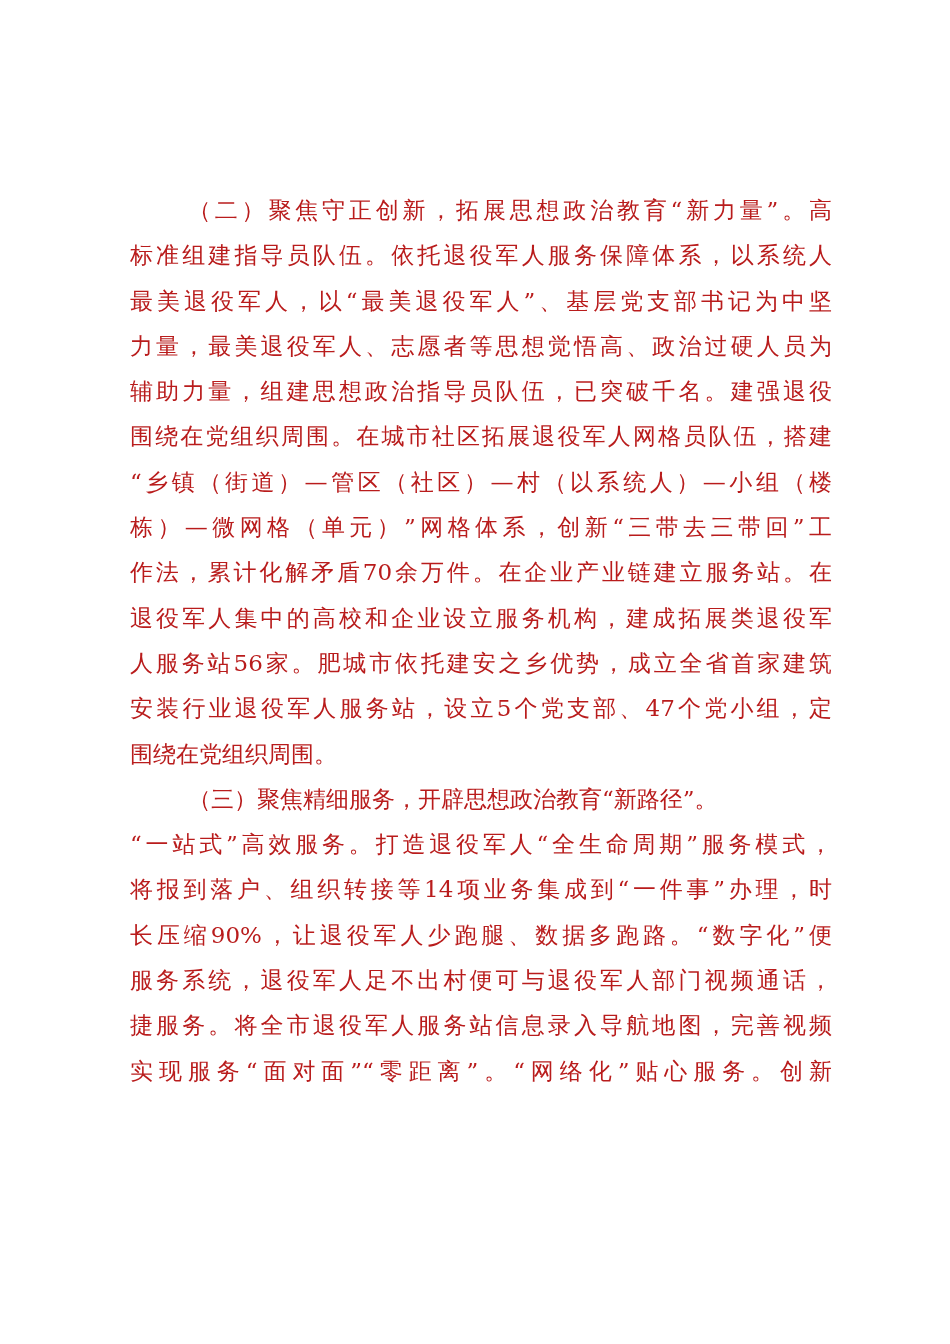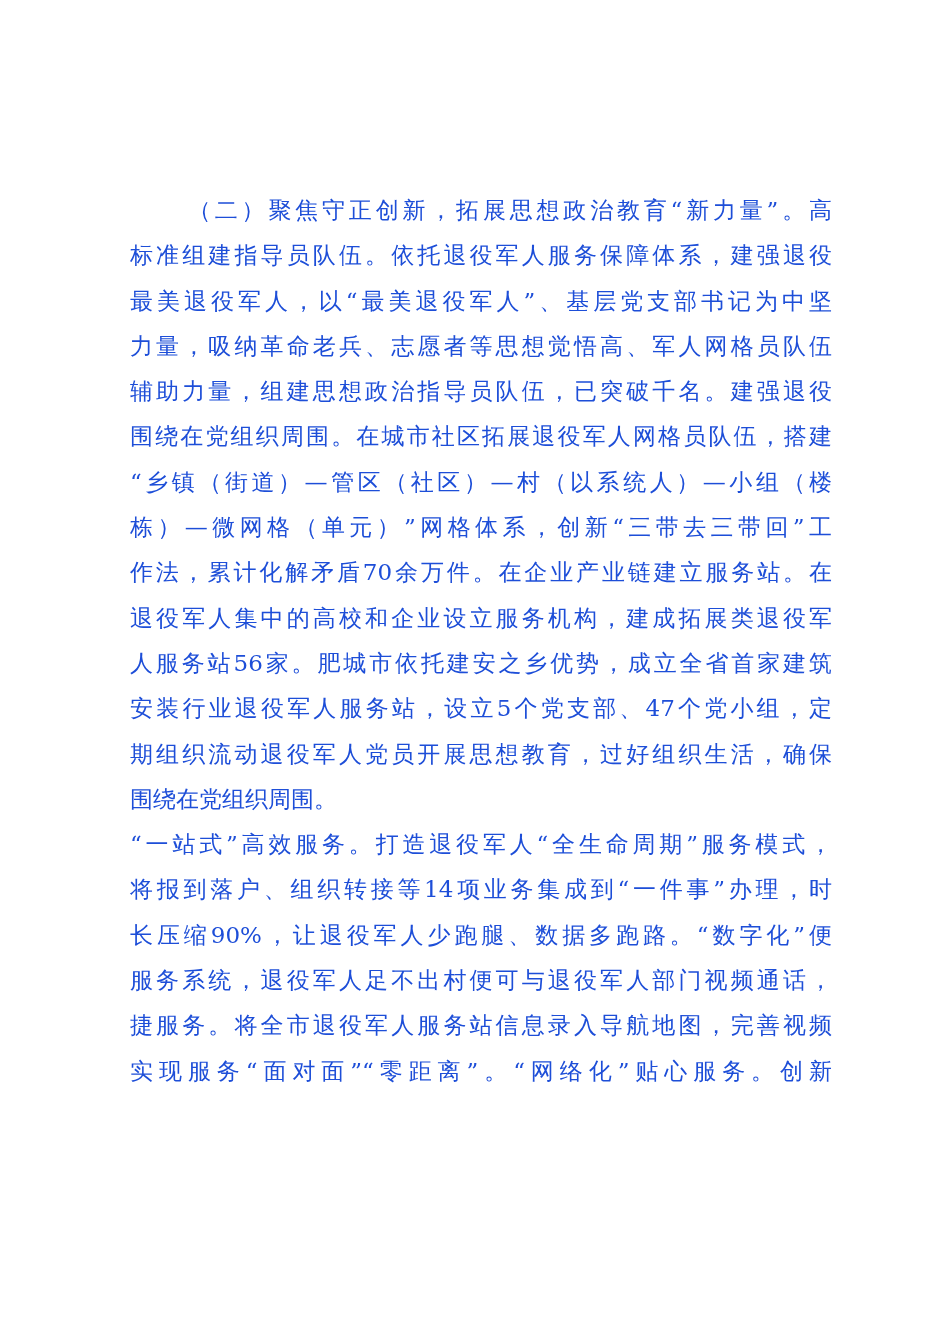--- a/index.html
+++ b/index.html
@@ -4,54 +4,54 @@
 <style>
   html, body { margin: 0; padding: 0; background: #ffffff; }
   body { width: 950px; height: 1344px; position: relative; overflow: hidden; }
   .page {
     position: absolute;
     left: 130px;
     top: 188px;
     width: 702px;
     font-family: "DejaVu Serif", "Liberation Serif", serif;
     font-size: 23px;
-    color: #1d4ed8;
+    color: #b91c1c;
   }
   .line {
     height: 45.3px;
     line-height: 45.3px;
     white-space: nowrap;
     text-align: justify;
     text-align-last: justify;
     letter-spacing: 0;
   }
   .line.last { text-align-last: left; }
   .line.indent { padding-left: 58px; }
 </style>
 </head>
 <body>
 
 <div class="page">
   <div>
     <div class="line indent">（二）聚焦守正创新，拓展思想政治教育“新力量”。高</div>
-    <div class="line">标准组建指导员队伍。依托退役军人服务保障体系，建强退役</div>
+    <div class="line">标准组建指导员队伍。依托退役军人服务保障体系，以系统人</div>
     <div class="line">最美退役军人，以“最美退役军人”、基层党支部书记为中坚</div>
-    <div class="line">力量，吸纳革命老兵、志愿者等思想觉悟高、军人网格员队伍</div>
+    <div class="line">力量，最美退役军人、志愿者等思想觉悟高、政治过硬人员为</div>
     <div class="line">辅助力量，组建思想政治指导员队伍，已突破千名。建强退役</div>
     <div class="line">围绕在党组织周围。在城市社区拓展退役军人网格员队伍，搭建</div>
     <div class="line">“乡镇（街道）—管区（社区）—村（以系统人）—小组（楼</div>
     <div class="line">栋）—微网格（单元）”网格体系，创新“三带去三带回”工</div>
     <div class="line">作法，累计化解矛盾70余万件。在企业产业链建立服务站。在</div>
     <div class="line">退役军人集中的高校和企业设立服务机构，建成拓展类退役军</div>
     <div class="line">人服务站56家。肥城市依托建安之乡优势，成立全省首家建筑</div>
     <div class="line">安装行业退役军人服务站，设立5个党支部、47个党小组，定</div>
-    <div class="line">期组织流动退役军人党员开展思想教育，过好组织生活，确保</div>
     <div class="line last">围绕在党组织周围。</div>
   </div>
   <div>
+    <div class="line indent last">（三）聚焦精细服务，开辟思想政治教育“新路径”。</div>
     <div class="line">“一站式”高效服务。打造退役军人“全生命周期”服务模式，</div>
     <div class="line">将报到落户、组织转接等14项业务集成到“一件事”办理，时</div>
     <div class="line">长压缩90%，让退役军人少跑腿、数据多跑路。“数字化”便</div>
     <div class="line">服务系统，退役军人足不出村便可与退役军人部门视频通话，</div>
     <div class="line">捷服务。将全市退役军人服务站信息录入导航地图，完善视频</div>
     <div class="line">实现服务“面对面”“零距离”。“网络化”贴心服务。创新</div>
   </div>
 </div>
 
 </body></html>

